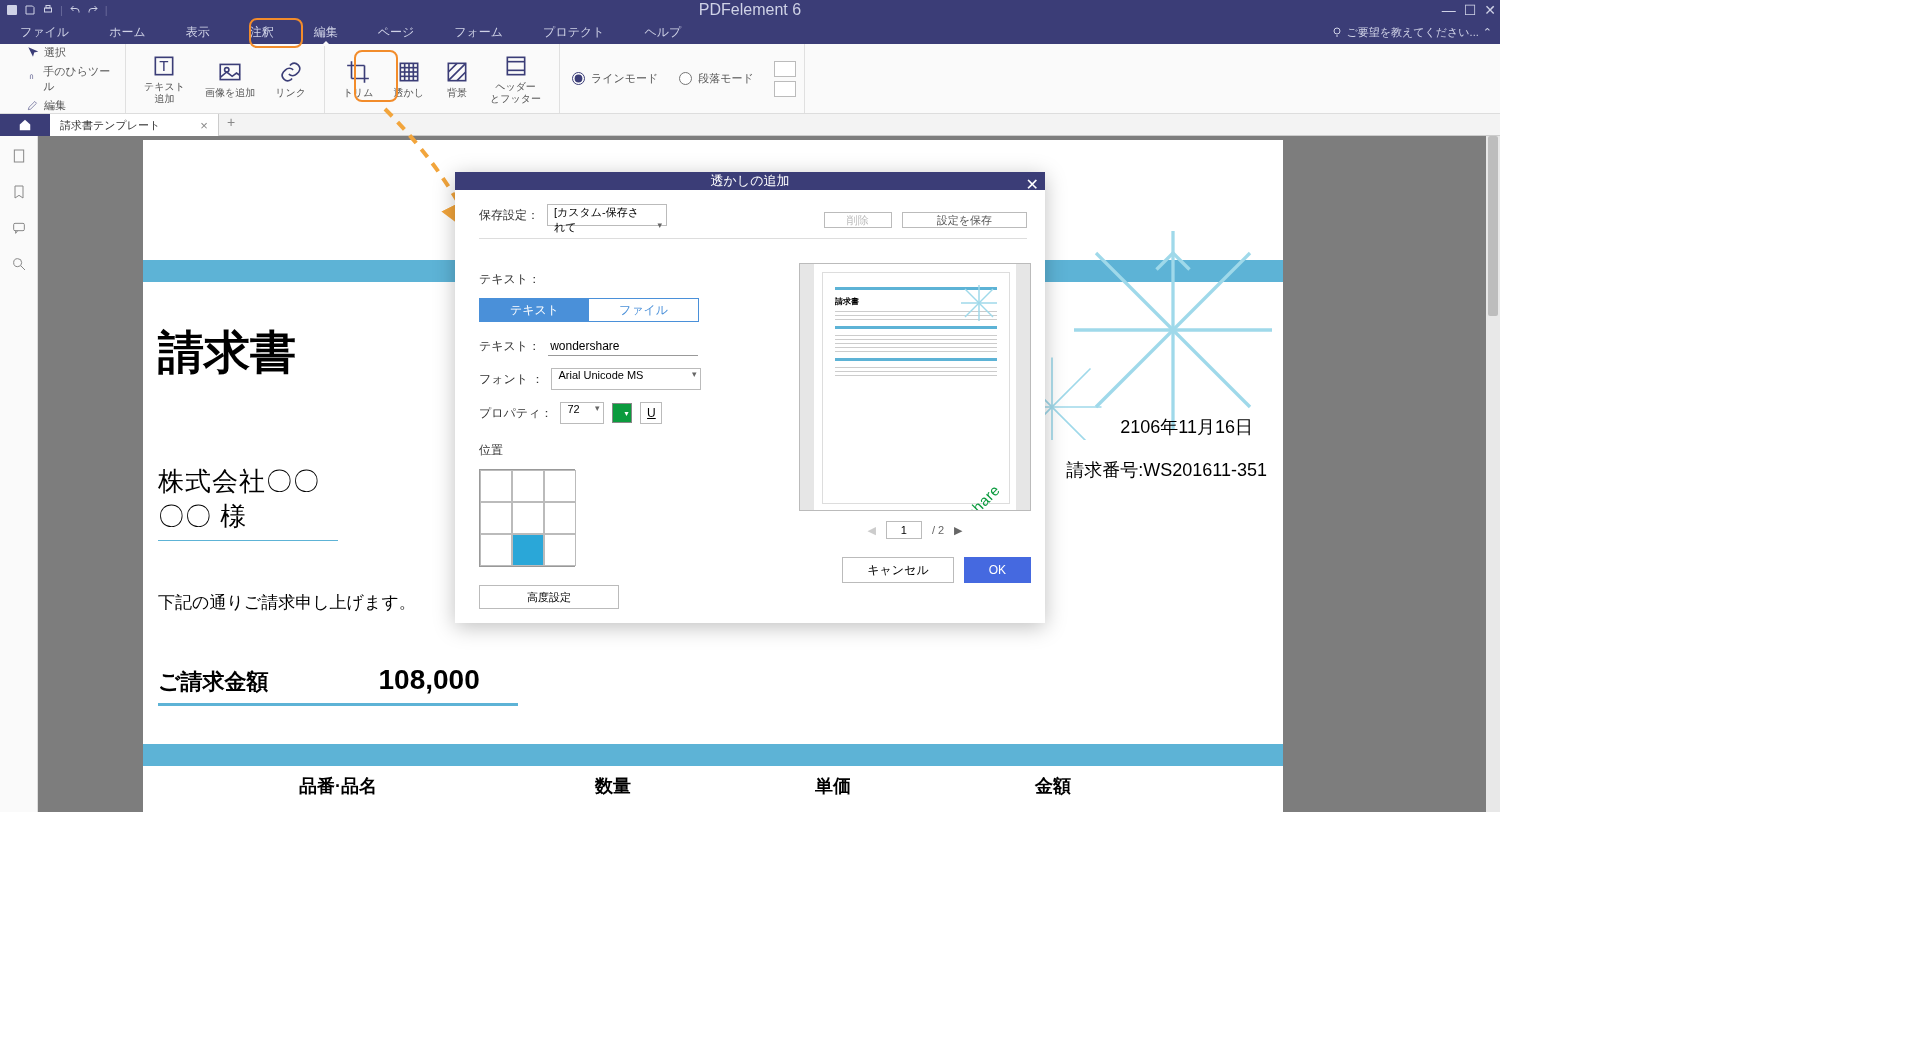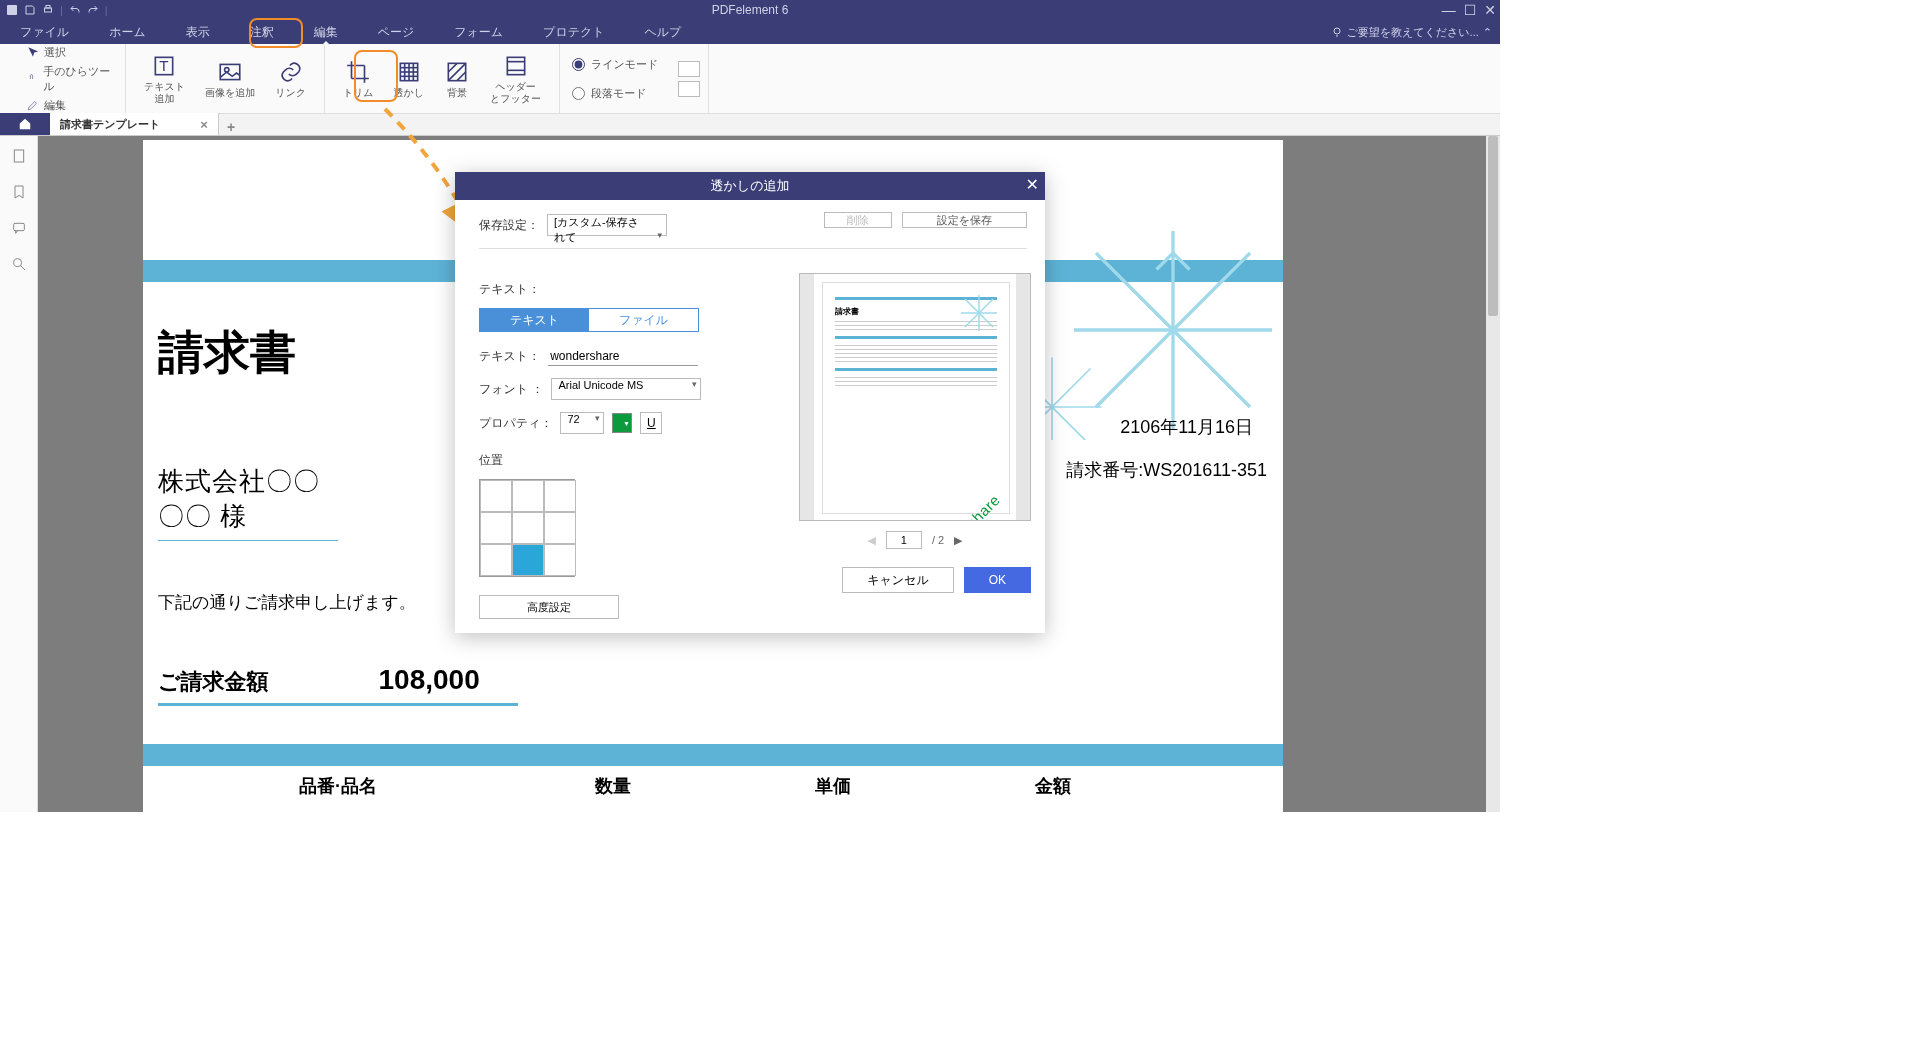--- a/index.html
+++ b/index.html
@@ -2,49 +2,49 @@
 <html><head>
 <meta charset="utf-8">
 <style>
 * { margin: 0; padding: 0; box-sizing: border-box; font-family: "メイリオ", Meiryo, sans-serif; }
 body { background: #fff; width: 1500px; height: 812px; overflow: hidden; position: relative; }
 
 
 .titlebar { height: 20px; background: #3b3d77; display: flex; align-items: center; color: #cfd2e6; font-size: 11px; position: relative; }
 .titlebar-left { display: flex; align-items: center; gap: 6px; padding-left: 6px; }
 .titlebar-left svg { fill: #cfd2e6; }
-.titlebar-title { position: absolute; left: 50%; transform: translateX(-50%); font-size: 12px; }
+.titlebar-title { position: absolute; left: 50%; transform: translateX(-50%); font-size: 16px; }
 .titlebar-right { position: absolute; right: 4px; display: flex; gap: 8px; font-size: 14px; }
 
 
 .menubar { height: 24px; background: #3b3d77; display: flex; align-items: center; color: #cfd2e6; font-size: 12px; position: relative; }
 .menubar-item { padding: 0 20px; height: 24px; display: flex; align-items: center; cursor: pointer; }
 .menubar-item.active { position: relative; }
 .menubar-item.active::after { content: ""; position: absolute; bottom: -2px; left: 50%; transform: translateX(-50%); width: 0; height: 0; border-left: 5px solid transparent; border-right: 5px solid transparent; border-bottom: 5px solid #fafafa; }
 .menubar-right { position: absolute; right: 8px; display: flex; align-items: center; gap: 4px; font-size: 11px; }
 
 
 .orange-circle { position: absolute; border: 2px solid #f28c2b; border-radius: 8px; pointer-events: none; z-index: 50; }
 
 
 .ribbon { height: 70px; background: #fafafa; border-bottom: 1px solid #ddd; display: flex; align-items: stretch; padding-left: 18px; font-size: 11px; color: #666; }
 .ribbon-group { display: flex; flex-direction: column; justify-content: center; padding: 0 8px; border-right: 1px solid #e0e0e0; }
 .ribbon-mini-item { display: flex; align-items: center; gap: 4px; padding: 2px 0; font-size: 11px; color: #555; }
 .ribbon-mini-item svg { width: 14px; height: 14px; fill: #3b3d77; }
 .ribbon-btn { display: flex; flex-direction: column; align-items: center; justify-content: center; padding: 4px 10px; cursor: pointer; }
 .ribbon-btn svg { width: 26px; height: 26px; fill: none; stroke: #3b3d77; stroke-width: 1.5; }
 .ribbon-btn-label { margin-top: 2px; font-size: 10px; line-height: 12px; text-align: center; color: #555; }
-.ribbon-radio-group { display: flex; flex-direction: column; justify-content: center; gap: 14px; padding: 0 12px; }
+.ribbon-radio-group { display: flex; flex-direction: row; justify-content: center; gap: 21px; padding: 0 12px; }
 .ribbon-radio { display: flex; align-items: center; gap: 6px; font-size: 11px; color: #555; }
 .ribbon-radio input { accent-color: #3b3d77; }
 .ribbon-icons-col { display: flex; flex-direction: column; justify-content: center; gap: 4px; padding: 0 8px; }
 .ribbon-icons-col div { width: 22px; height: 16px; border: 1px solid #bbb; background: #fff; }
 
 
-.tabstrip { height: 22px; background: #f3f3f3; border-bottom: 1px solid #ccc; display: flex; align-items: flex-end; font-weight: bold; }
+.tabstrip { height: 22px; background: #f3f3f3; border-bottom: 1px solid #ccc; display: flex; align-items: flex-start; }
 .tab-home { width: 50px; height: 22px; background: #3b3d77; display: flex; align-items: center; justify-content: center; }
 .tab-home svg { width: 14px; height: 14px; fill: #fff; }
 .tab { height: 22px; background: #fff; border-right: 1px solid #ccc; display: flex; align-items: center; padding: 0 10px; font-size: 11px; color: #333; gap: 40px; }
 .tab-close { color: #888; font-size: 13px; cursor: pointer; }
 .tab-add { padding: 0 8px; color: #888; font-size: 14px; cursor: pointer; }
 
 
 .workspace { position: absolute; top: 136px; left: 0; right: 0; bottom: 0; display: flex; }
 .sidepanel { width: 38px; background: #fafafa; border-right: 1px solid #ddd; display: flex; flex-direction: column; align-items: center; padding-top: 12px; gap: 20px; }
 .sidepanel svg { width: 16px; height: 16px; fill: none; stroke: #888; stroke-width: 1.5; }
@@ -69,21 +69,21 @@
 .doc-amount-underline { width: 360px; border-bottom: 3px solid #5db3d6; margin-left: 15px; margin-top: 6px; }
 .doc-table-head-bar { background: #5db3d6; height: 22px; margin: 38px 0 8px 0; }
 .doc-table-heads { display: flex; font-size: 18px; font-weight: bold; padding: 0 30px; }
 .doc-table-heads div:nth-child(1){ flex: 0 0 330px; text-align: center; }
 .doc-table-heads div:nth-child(2){ flex: 0 0 220px; text-align: center; }
 .doc-table-heads div:nth-child(3){ flex: 0 0 220px; text-align: center; }
 .doc-table-heads div:nth-child(4){ flex: 0 0 220px; text-align: center; }
 
 
 .dialog { position: absolute; left: 455px; top: 172px; width: 590px; background: #fff; box-shadow: 0 4px 20px rgba(0,0,0,0.25); z-index: 100; font-size: 12px; }
-.dialog-title { height: 28px; background: #3b3d77; color: #fff; display: flex; align-items: center; justify-content: center; position: relative; font-size: 13px; }
+.dialog-title { height: 18px; background: #3b3d77; color: #fff; display: flex; align-items: center; justify-content: center; position: relative; font-size: 13px; }
 .dialog-close { position: absolute; right: 6px; top: 3px; color: #fff; font-size: 16px; cursor: pointer; }
 .dialog-body { padding: 14px 18px 14px 24px; display: flex; gap: 20px; }
 .dlg-left { flex: 0 0 300px; }
 .dlg-right { flex: 1; }
 .dlg-row { display: flex; align-items: center; gap: 8px; margin-bottom: 12px; }
 .dlg-row label { font-size: 12px; color: #333; }
 .dlg-select { border: 1px solid #bbb; height: 22px; font-size: 11px; padding: 0 20px 0 6px; background: #fff; position: relative; }
 .dlg-select::after { content: "▾"; position: absolute; right: 4px; color: #666; font-size: 9px; }
 .dlg-input { border: none; border-bottom: 1px solid #999; height: 20px; width: 150px; font-size: 12px; padding: 0 2px; }
 .dlg-btn-sm { border: 1px solid #bbb; background: #fff; height: 16px; padding: 0 22px; font-size: 11px; color: #555; cursor: pointer; }

